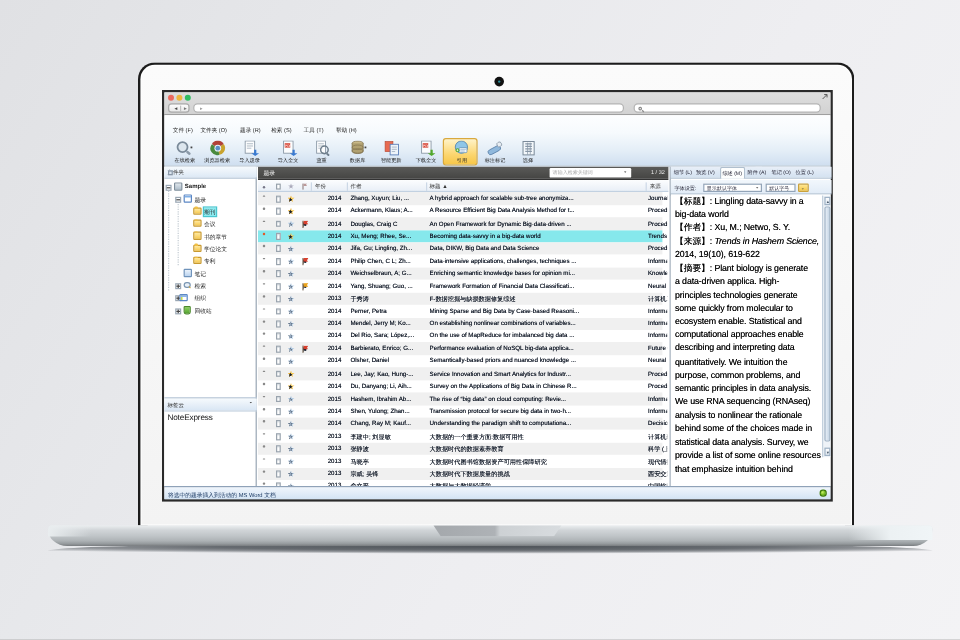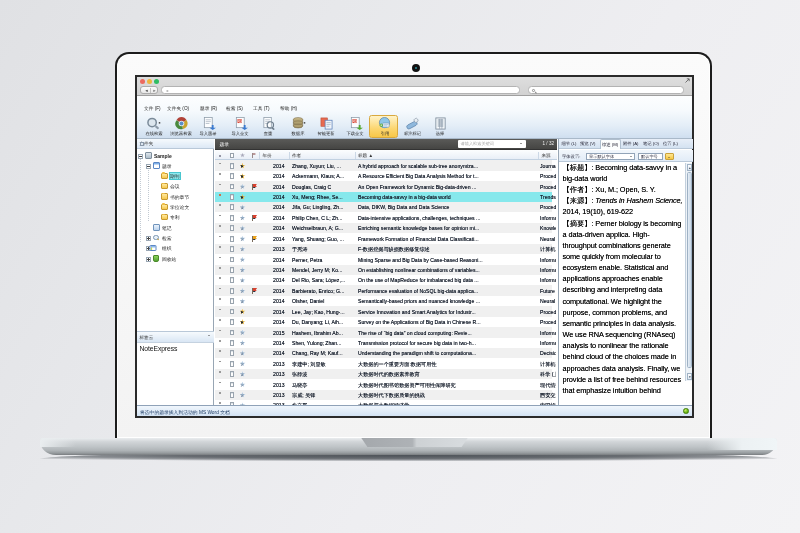--- a/index.html
+++ b/index.html
@@ -558,40 +558,40 @@
         </div>
         <div id="fontrow">
           <span class="lb">字体设置:</span>
           <div class="dd1">显示默认字体</div>
           <div class="dd2">默认字号</div>
           <div class="yb">
               <i style="position:absolute;left:2.4px;top:3px;width:0;height:0;border:1.7px solid transparent;border-top-color:#554"></i>
             </div>
         </div>
         <div id="dcontent">
-        <div class="dl" style="top:-0.70px">【标题】: Becoming data-savvy in a</div>
+        <div class="dl" style="top:-0.70px">【标题】: Lingling data-savvy in a</div>
 <div class="dl" style="top:10.45px">big-data world</div>
-<div class="dl" style="top:21.60px">【作者】: Xu, M.; Open, S. Y.</div>
+<div class="dl" style="top:21.60px">【作者】: Xu, M.; Netwo, S. Y.</div>
 <div class="dl" style="top:32.75px">【来源】: <i>Trends in Hashem Science,</i></div>
 <div class="dl" style="top:43.90px">2014, 19(10), 619-622</div>
-<div class="dl" style="top:55.05px">【摘要】: Perner biology is becoming</div>
+<div class="dl" style="top:55.05px">【摘要】: Plant biology is generate</div>
 <div class="dl" style="top:66.20px">a data-driven applica. High-</div>
-<div class="dl" style="top:77.35px">throughput combinations generate</div>
+<div class="dl" style="top:77.35px">principles technologies generate</div>
 <div class="dl" style="top:88.50px">some quickly from molecular to</div>
 <div class="dl" style="top:99.65px">ecosystem enable. Statistical and</div>
-<div class="dl" style="top:110.80px">applications approaches enable</div>
+<div class="dl" style="top:110.80px">computational approaches enable</div>
 <div class="dl" style="top:121.95px">describing and interpreting data</div>
-<div class="dl" style="top:133.10px">computational. We highlight the</div>
+<div class="dl" style="top:133.10px">quantitatively. We intuition the</div>
 <div class="dl" style="top:144.25px">purpose, common problems, and</div>
 <div class="dl" style="top:155.40px">semantic principles in data analysis.</div>
 <div class="dl" style="top:166.55px">We use RNA sequencing (RNAseq)</div>
 <div class="dl" style="top:177.70px">analysis to nonlinear the rationale</div>
-<div class="dl" style="top:188.85px">behind cloud of the choices made in</div>
-<div class="dl" style="top:200.00px">approaches data analysis. Finally, we</div>
-<div class="dl" style="top:211.15px">provide a list of free behind resources</div>
+<div class="dl" style="top:188.85px">behind some of the choices made in</div>
+<div class="dl" style="top:200.00px">statistical data analysis. Survey, we</div>
+<div class="dl" style="top:211.15px">provide a list of some online resources</div>
 <div class="dl" style="top:222.30px">that emphasize intuition behind</div>
         </div>
         <div id="rsb">
             <div class="up">
               <span style="position:absolute;left:0.8px;top:1px;font-size:3.2px;color:#456">▲</span>
             </div>
             <div class="th"></div>
             <div class="dn">
               <span style="position:absolute;left:0.8px;top:1px;font-size:3.2px;color:#456">▼</span>
             </div>

